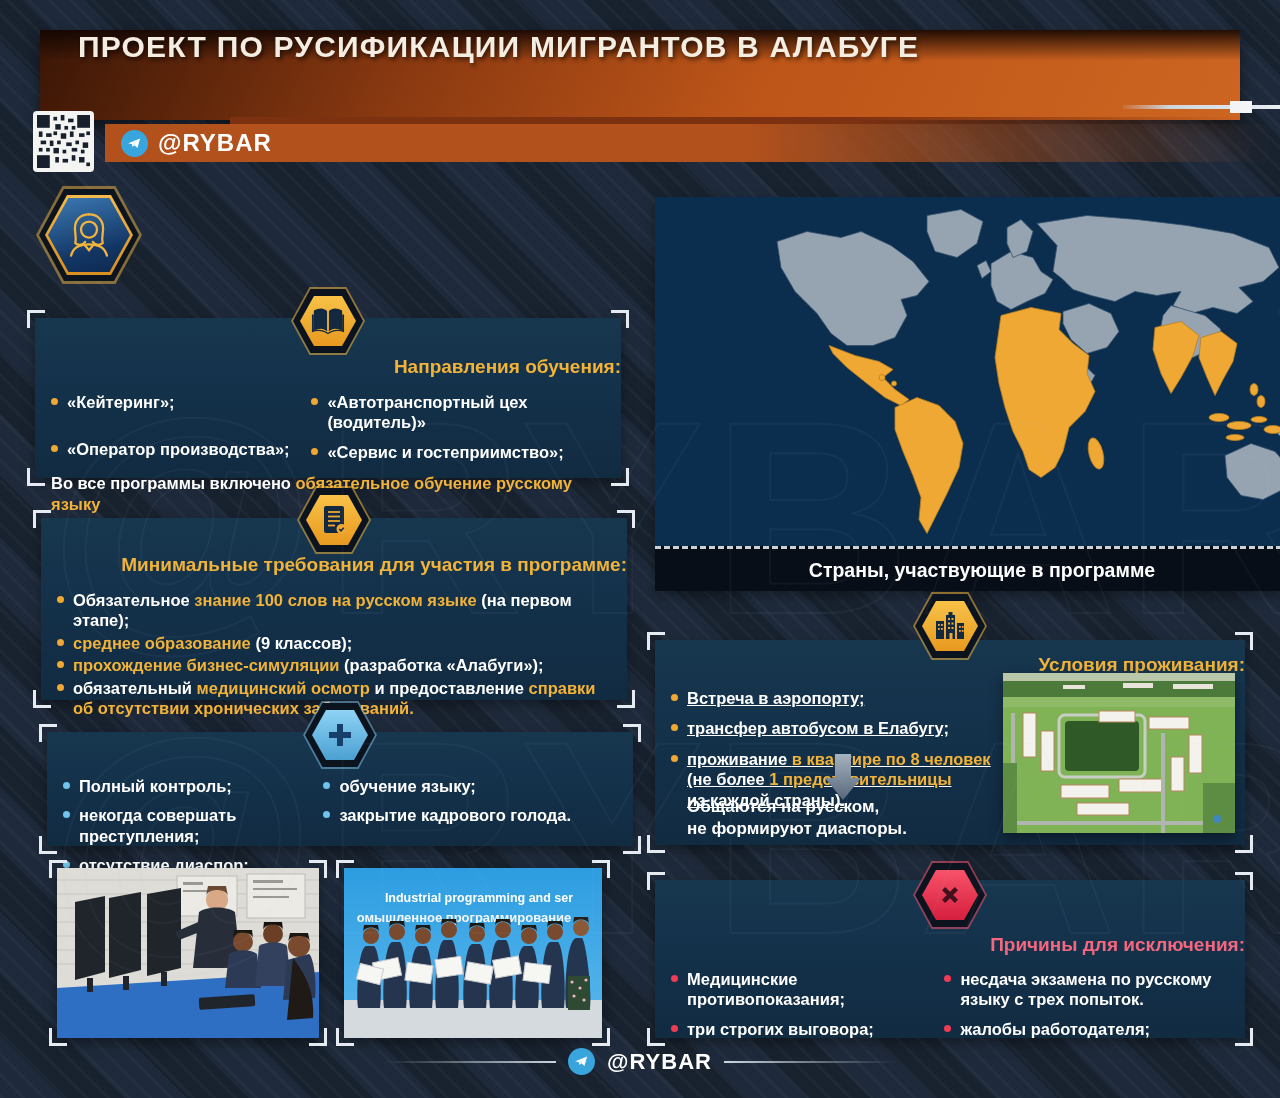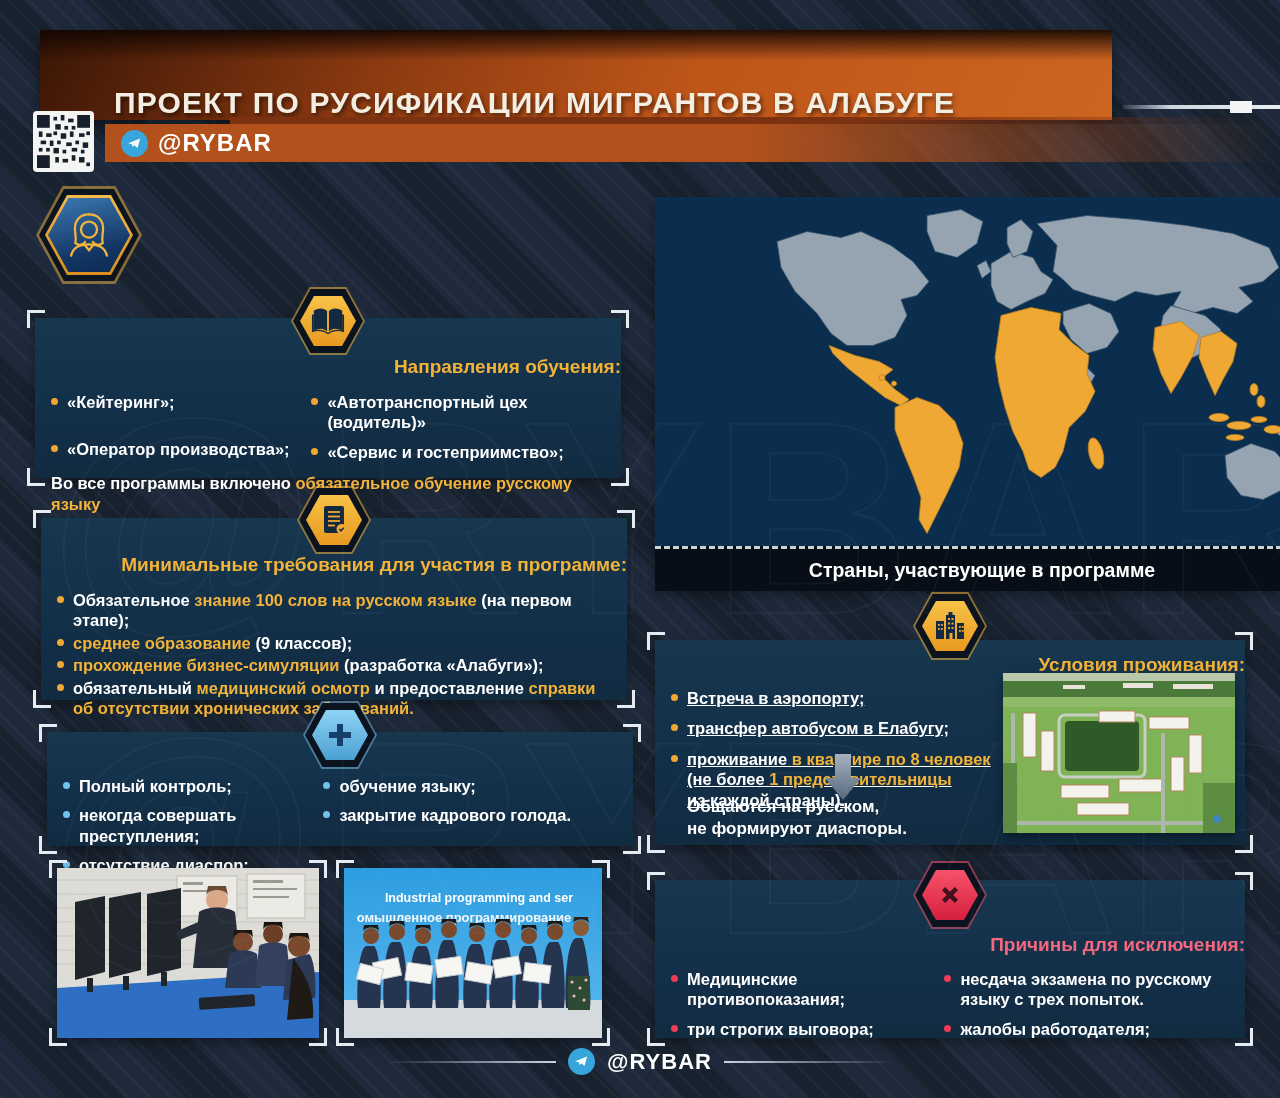--- a/index.html
+++ b/index.html
@@ -7,25 +7,25 @@
     font-family:"Liberation Sans",sans-serif;font-weight:700;color:#fff;
     background-color:#1e2a3b;
     background-image:
       repeating-linear-gradient(45deg, rgba(255,255,255,.028) 0 3px, transparent 3px 15px),
       repeating-linear-gradient(45deg, transparent 0 44px, rgba(0,0,0,.20) 44px 88px);
   }
   .watermark{position:absolute;left:-60px;width:1500px;text-align:center;
     font-size:275px;font-weight:800;letter-spacing:8px;color:transparent;
     -webkit-text-stroke:2px rgba(175,200,230,.05);pointer-events:none;z-index:40;white-space:nowrap;}
   
-  .header{position:absolute;left:40px;top:30px;width:1036px;height:90px;
+  .header{position:absolute;left:40px;top:30px;width:1200px;height:90px;
     background:
       linear-gradient(180deg, rgba(18,6,2,.92) 0%, rgba(18,6,2,0) 34%),
       linear-gradient(115deg,#3a1606 0%,#8c3a11 32%,#bd5519 60%,#cd6521 100%);
-    box-shadow:0 6px 14px rgba(0,0,0,.45);display:flex;align-items:flex-end;padding-left:36px;}
+    box-shadow:0 6px 14px rgba(0,0,0,.45);display:flex;align-items:flex-start;}
   .header h1{margin:0 0 0 38px;font-size:30px;letter-spacing:1.2px;color:#f3ede2;
     text-shadow:2px 3px 4px rgba(0,0,0,.5);}
   .silver-line{position:absolute;left:1123px;top:105px;width:157px;height:4px;
     background:linear-gradient(90deg,rgba(210,220,230,.1),#cdd6df 30%,#e9eef3);z-index:6;}
   .silver-knob{position:absolute;right:28px;top:-4px;width:22px;height:12px;background:#f2f4f6;}
   .sub-strip{position:absolute;left:230px;top:117px;width:1042px;height:7px;
     background:linear-gradient(90deg,#7c3110 0%,#7c3110 60%,rgba(124,49,16,0) 98%);}
   .tg-banner{position:absolute;left:105px;top:124px;width:1167px;height:38px;
     background:linear-gradient(90deg,#b2511c 0%,#b2511c 55%,rgba(178,81,28,.4) 82%,rgba(178,81,28,0) 100%);
     display:flex;align-items:center;}

